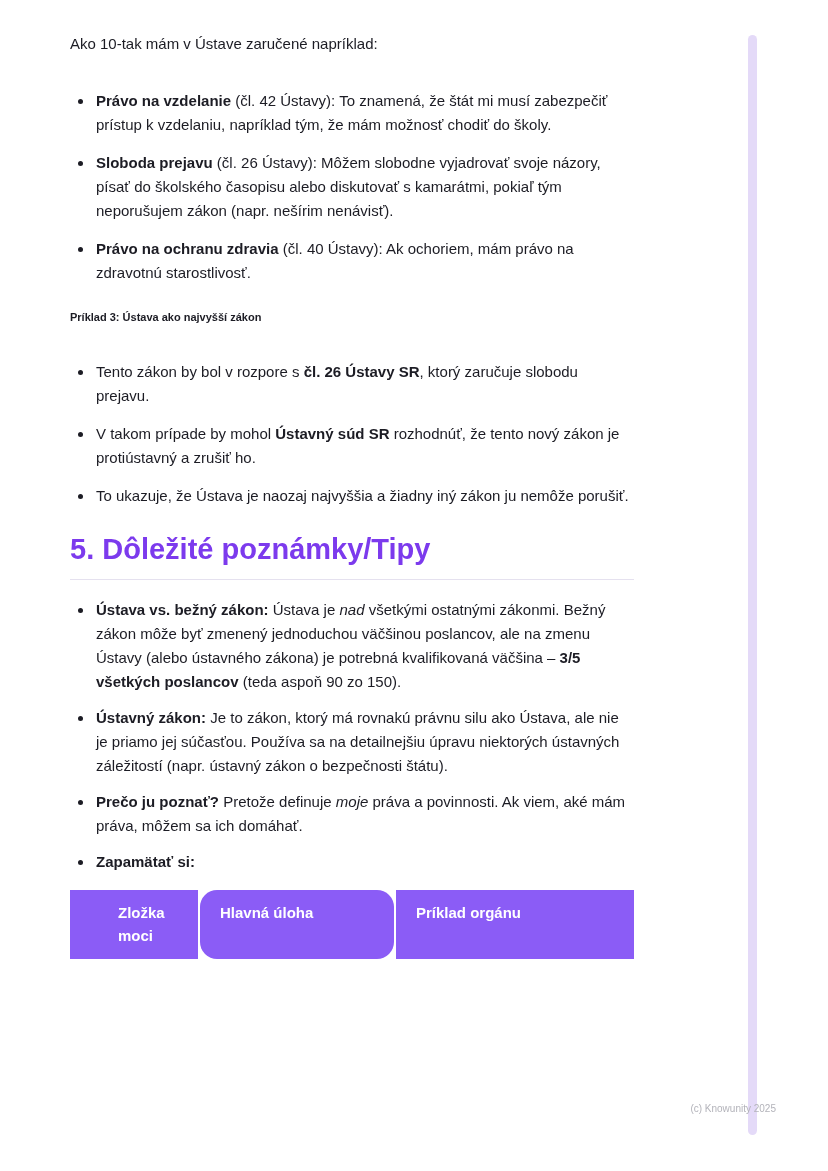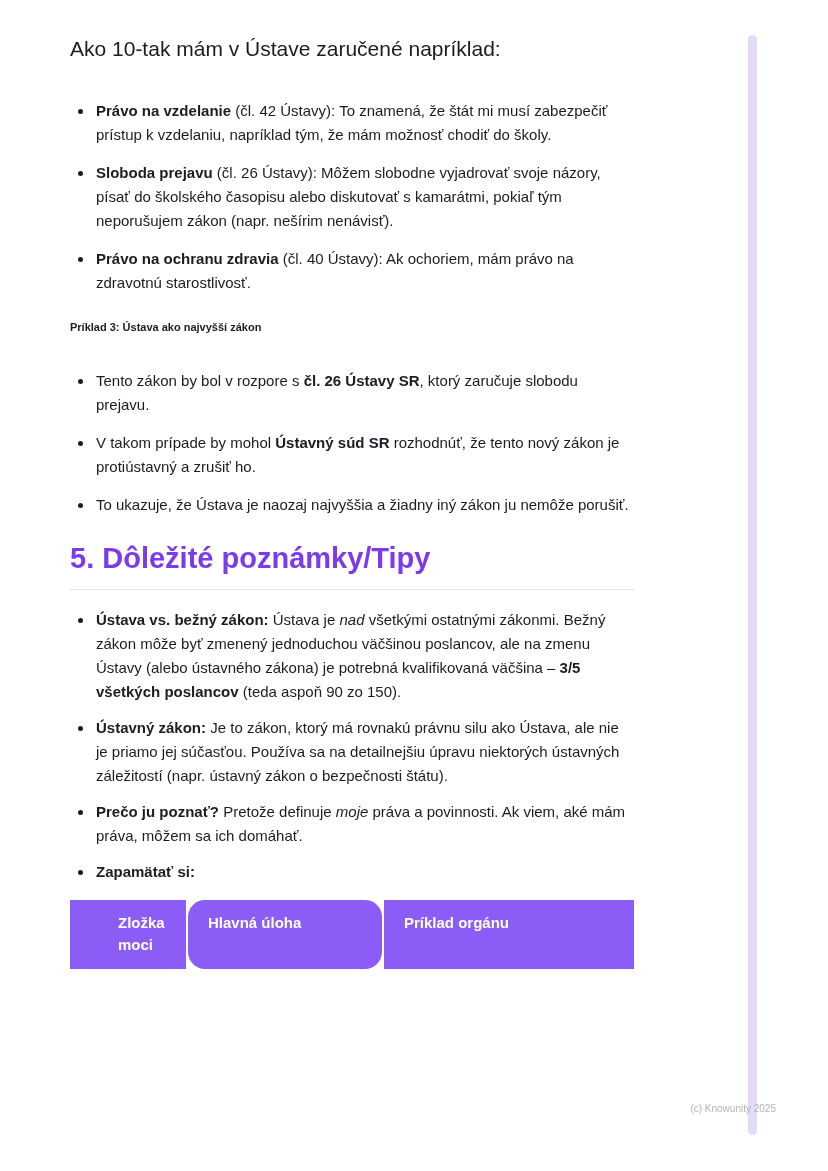--- a/index.html
+++ b/index.html
@@ -5,21 +5,21 @@
   html,body{margin:0;padding:0;}
   body{
     width:828px;height:1171px;
     background:#ffffff;
     font-family:"Liberation Sans",sans-serif;
     color:#1c1c24;
     position:relative;
     overflow:hidden;
   }
   .content{position:absolute;left:70px;top:32px;width:564px;}
-  .intro{margin:0;font-size:21px;line-height:1.6;}
+  .intro{margin:0;font-size:15px;line-height:1.6;}
   ul.main{margin:33px 0 24px;padding-left:24px;list-style-type:disc;}
   ul.main>li{font-size:15px;line-height:1.6;margin-bottom:14px;padding-left:2px;}
   ul.tips{margin-top:18px;margin-bottom:0;}
   ul.tips>li{margin-bottom:12px;}
   .b{font-weight:700;}
   .i{font-style:italic;}
   h3{margin:0;font-size:11px;line-height:1.6;font-weight:700;}
   .para{margin:20px 0 0;font-size:15px;line-height:1.6;text-align:justify;}
   h2.tips-heading{
     margin:10px 0 0;
@@ -29,21 +29,21 @@
     border-bottom:1px solid #e5e1ef;
   }
   ul.sub{list-style-type:circle;margin:2px 0 0;padding-left:23px;}
   ul.sub>li{font-size:15px;line-height:1.6;margin-top:10px;margin-bottom:0;padding-left:2px;}
   .table-header{display:flex;gap:2px;margin-top:16px;background:#ffffff;}
   .cell{
     background:#8b5cf6;color:#ffffff;
     font-weight:700;font-size:15px;line-height:1.5;
     padding:12px 20px;box-sizing:border-box;
   }
-  .cell.c1{width:116px;padding-left:48px;}
+  .cell.c1{width:128px;padding-left:48px;}
   .cell.c2{width:194px;border-radius:17px;}
   .cell.c3{flex:1;}
   .scrollbar{
     position:absolute;right:71px;top:35px;
     width:9px;height:1100px;
     background:#e4daf8;border-radius:5px;
   }
   .watermark{
     position:absolute;right:52px;top:1103px;
     font-size:10px;color:#b3b3ba;text-align:right;

